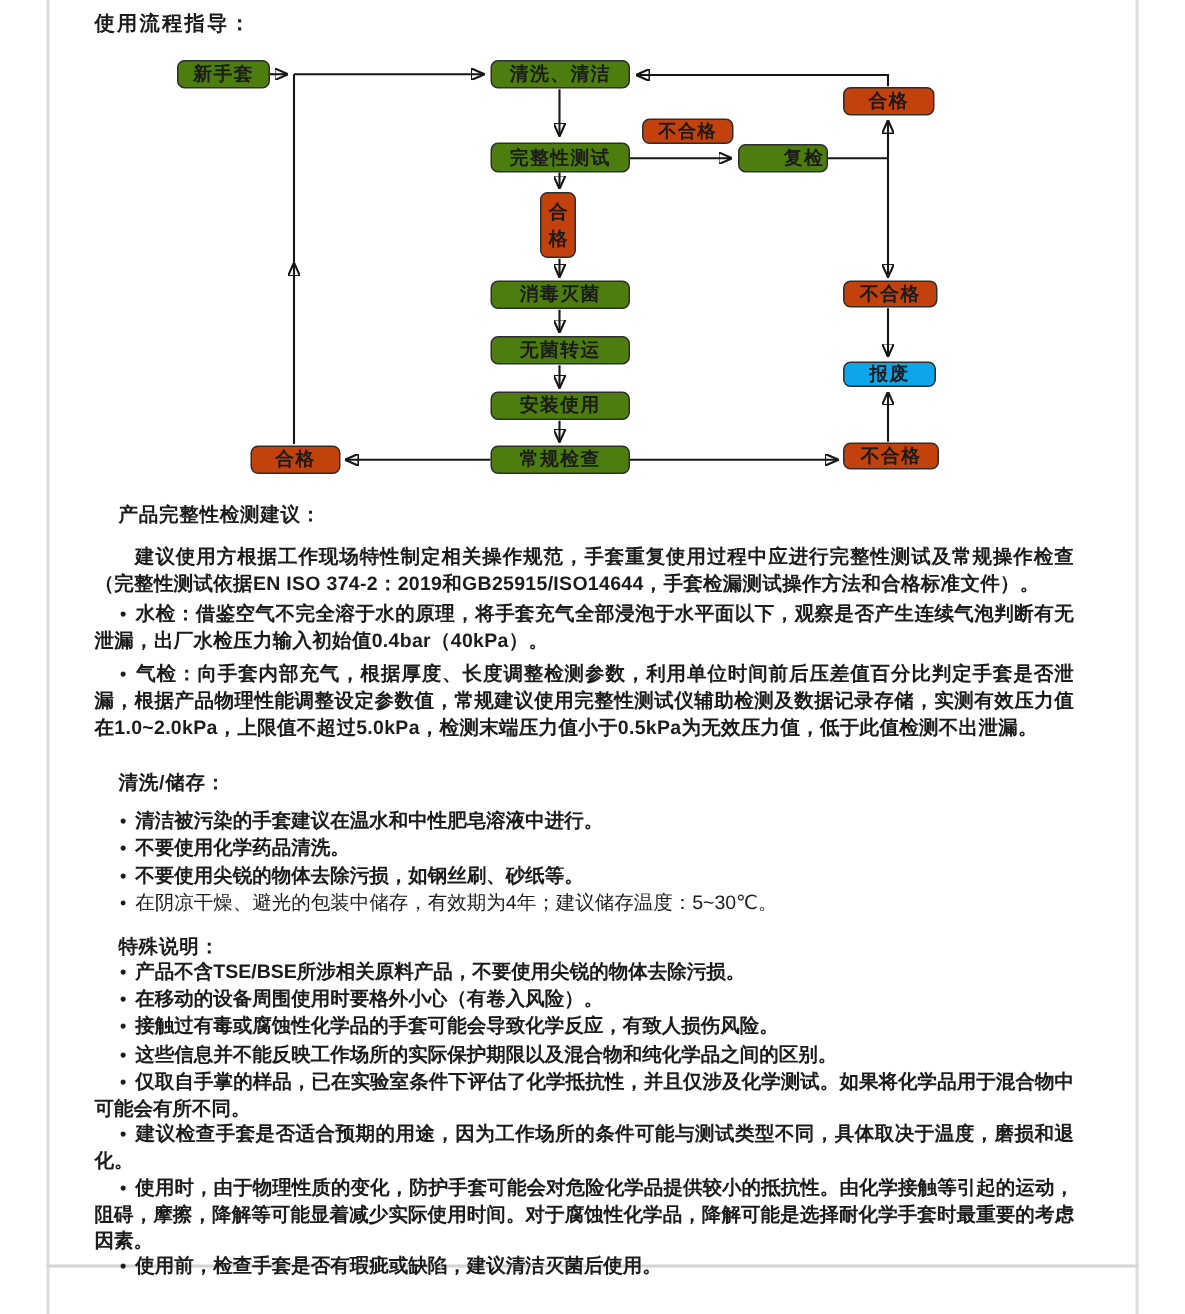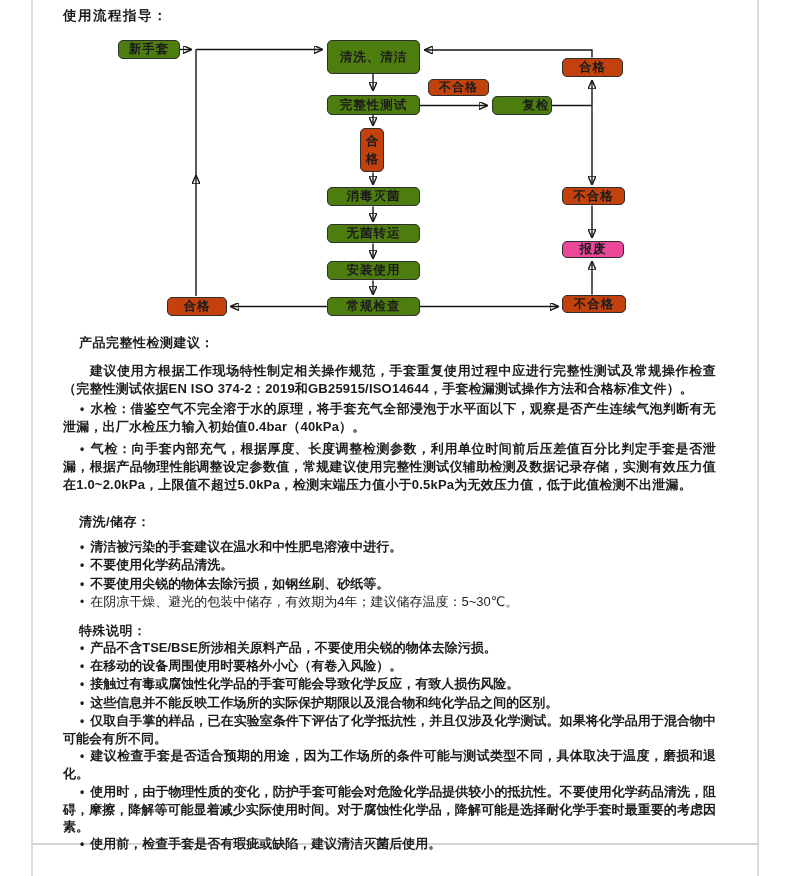--- a/index.html
+++ b/index.html
@@ -14,23 +14,23 @@
 
   .doc-title{position:absolute;left:63px;top:7px;font-size:13.5px;font-weight:700;letter-spacing:1.5px;}
 
   
   .node{
     position:absolute;box-sizing:border-box;border:1.5px solid #2e2e2e;border-radius:5px;
     background:#4d7c0f;font-size:12.5px;font-weight:700;letter-spacing:1px;
     display:flex;align-items:center;justify-content:center;z-index:2;line-height:15px;
   }
   .node.gray{background:#c2410c;}
-  .node.dark{background:#ec4899;}
+  .node.dark{background:#0ea5e9;}
   .n0{left:118px;top:40px;width:62px;height:19px;}
-  .n1{left:327px;top:40px;width:93px;height:34px;}
+  .n1{left:327px;top:40px;width:93px;height:19px;}
   .n2{left:562px;top:58px;width:61px;height:19px;}
   .n3{left:428px;top:79px;width:61px;height:17px;font-size:12px;}
   .n4{left:327px;top:95px;width:93px;height:20px;}
   .n5{left:492px;top:96px;width:60px;height:19px;padding-left:28px;}
   .n6{left:360px;top:128px;width:24px;height:44px;line-height:18px;text-align:center;
       flex-direction:column;letter-spacing:0;}
   .n7{left:327px;top:187px;width:93px;height:19px;}
   .n8{left:327px;top:224px;width:93px;height:19px;}
   .n9{left:327px;top:261px;width:93px;height:19px;}
   .n10{left:327px;top:297px;width:93px;height:19px;}
@@ -126,16 +126,16 @@
   </div>
 
   <p class="sec-h h-special">特殊说明：</p>
   <div class="special-list">
     <p class="bullet" style="font-size:13px;font-weight:600;text-align:justify;"><span class="mk">•</span><span>产品不含TSE/BSE所涉相关原料产品，不要使用尖锐的物体去除污损。</span></p>
     <p class="bullet" style="font-size:13px;font-weight:600;text-align:justify;"><span class="mk">•</span><span>在移动的设备周围使用时要格外小心（有卷入风险）。</span></p>
     <p class="bullet" style="font-size:13px;font-weight:600;text-align:justify;"><span class="mk">•</span><span>接触过有毒或腐蚀性化学品的手套可能会导致化学反应，有致人损伤风险。</span></p>
     <p class="bullet" style="font-size:13px;font-weight:600;text-align:justify;"><span class="mk">•</span><span>这些信息并不能反映工作场所的实际保护期限以及混合物和纯化学品之间的区别。</span></p>
     <p class="bullet" style="font-size:13px;font-weight:600;text-align:justify;"><span class="mk">•</span><span>仅取自手掌的样品，已在实验室条件下评估了化学抵抗性，并且仅涉及化学测试。如果将化学品用于混合物中可能会有所不同。</span></p>
     <p class="bullet" style="font-size:13px;font-weight:600;text-align:justify;"><span class="mk">•</span><span>建议检查手套是否适合预期的用途，因为工作场所的条件可能与测试类型不同，具体取决于温度，磨损和退化。</span></p>
-    <p class="bullet" style="font-size:13px;font-weight:600;text-align:justify;"><span class="mk">•</span><span>使用时，由于物理性质的变化，防护手套可能会对危险化学品提供较小的抵抗性。不要使用化学药品清洗，阻碍，摩擦，降解等可能显着减少实际使用时间。对于腐蚀性化学品，降解可能是选择耐化学手套时最重要的考虑因素。</span></p>
+    <p class="bullet" style="font-size:13px;font-weight:600;text-align:justify;"><span class="mk">•</span><span>使用时，由于物理性质的变化，防护手套可能会对危险化学品提供较小的抵抗性。由化学接触等引起的运动，阻碍，摩擦，降解等可能显着减少实际使用时间。对于腐蚀性化学品，降解可能是选择耐化学手套时最重要的考虑因素。</span></p>
     <p class="bullet" style="font-size:13px;font-weight:600;text-align:justify;"><span class="mk">•</span><span>使用前，检查手套是否有瑕疵或缺陷，建议清洁灭菌后使用。</span></p>
   </div>
 </div>
 
 </body></html>

